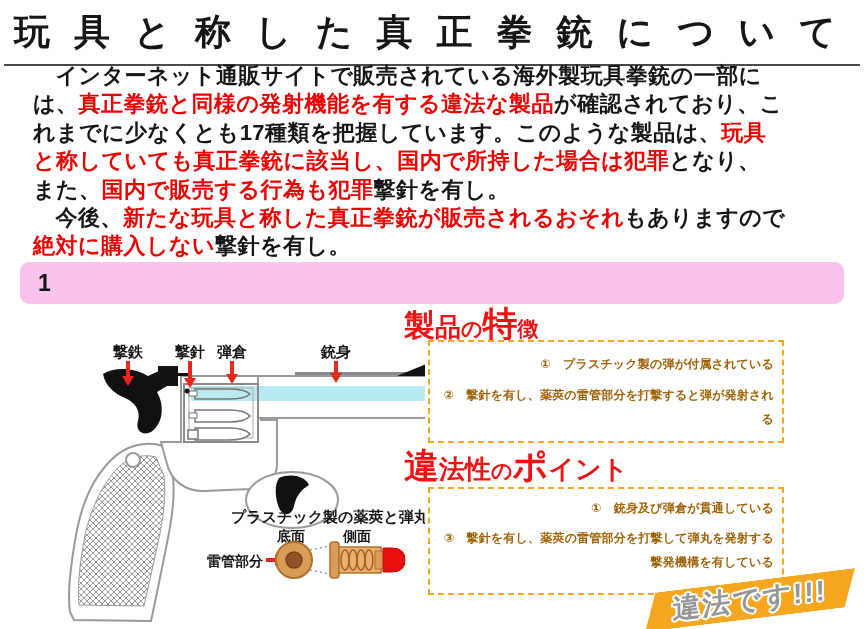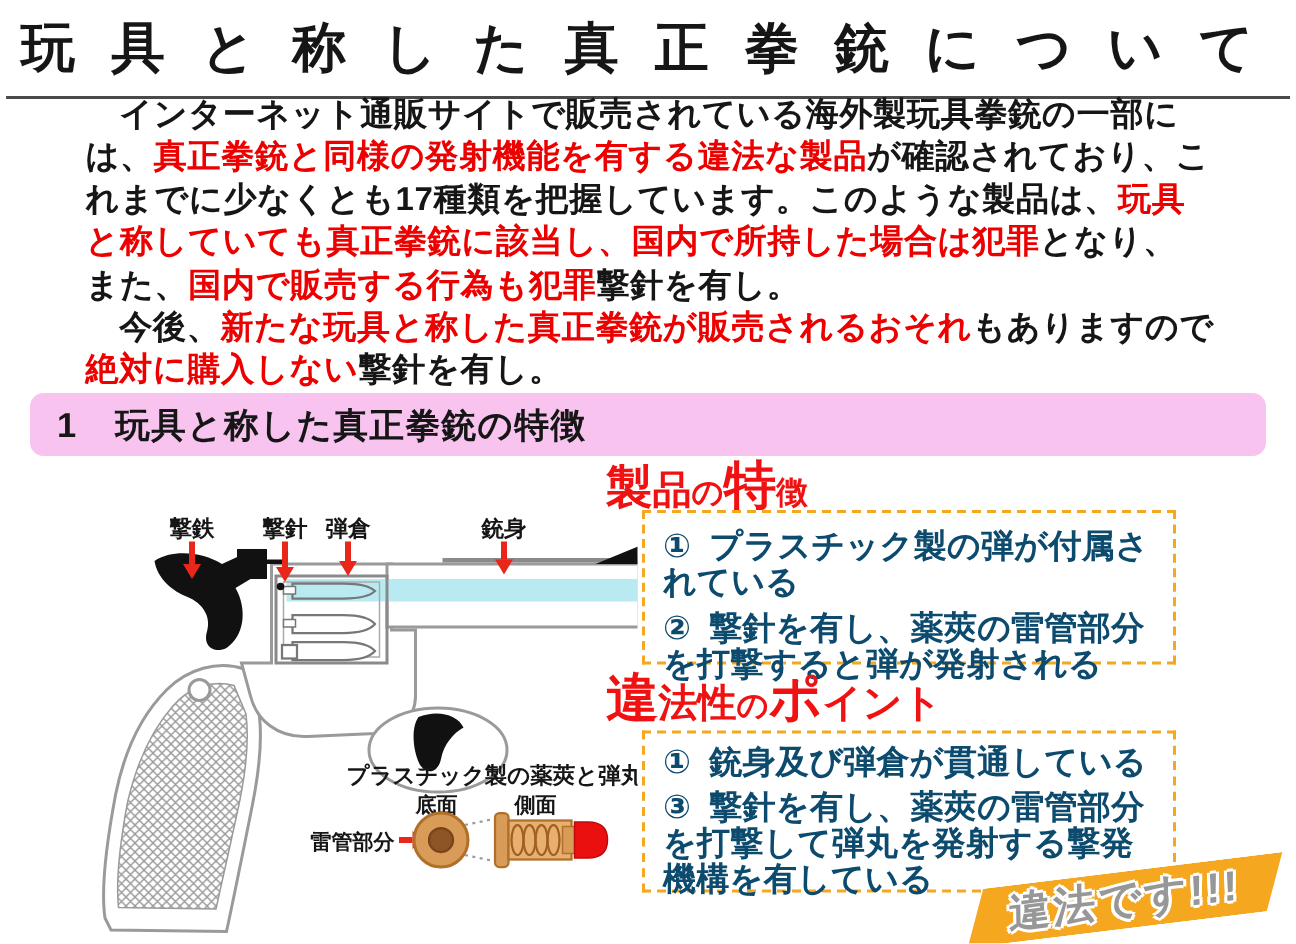--- a/index.html
+++ b/index.html
@@ -9,21 +9,21 @@
   }
   
   .doc-title{
     position:absolute;top:8px;left:50%;transform:translateX(-50%);
     font-size:36px;font-weight:bold;letter-spacing:24px;white-space:nowrap;
     color:#161616;border-bottom:2px solid #4a4a4a;padding:0 0 7px 10px;
   }
   
   .intro{
     position:absolute;top:62px;left:33px;width:804px;
-    font-size:22px;font-weight:bold;line-height:28.4px;letter-spacing:0.5px;margin-left:24px;
+    font-size:22px;font-weight:bold;line-height:28.4px;letter-spacing:0.5px;
   }
   .intro .line{white-space:nowrap;}
   .seg{color:#161616;}
   .seg.red{color:#ec0000;}
   
   .section-banner{
     position:absolute;top:262px;left:20px;width:824px;height:42px;
     background:#f8c3ee;border-radius:9px;display:flex;align-items:center;
     font-size:23px;font-weight:bold;color:#161616;
   }
@@ -41,22 +41,22 @@
   .ch-md{font-size:26px;}
   .ch-sm{font-size:21px;}
   .dash-box{
     position:absolute;left:428px;width:356px;
     border:2px dashed #f5a71f;background:#ffffff;box-sizing:border-box;
     padding:10px 8px 6px 8px;
   }
   .box1{top:340px;height:103px;}
   .box2{top:487px;height:108px;padding-top:7px;}
   .dash-box .item{
-    font-size:22px;font-weight:bold;color:#0c4a6e;line-height:24px;
-    margin-bottom:7px;padding-left:4px;letter-spacing:0.2px;
+    font-size:12px;font-weight:bold;color:#a16207;line-height:24px;
+    margin-bottom:7px;padding-left:4px;letter-spacing:0.2px;text-align:right;
   }
   .box2 .item{margin-bottom:6px;}
   .dash-box .item .num{margin-right:12px;}
   
   .stamp{
     position:absolute;left:642px;top:581px;width:216px;height:38px;
     transform:rotate(-7deg);z-index:5;
     display:flex;align-items:center;justify-content:center;
   }
   .stamp .ribbon{
@@ -82,21 +82,20 @@
     <div class="line"><span class="seg">は、</span><span class="seg red">真正拳銃と同様の発射機能を有する違法な製品</span><span class="seg">が確認されており、こ</span></div>
     <div class="line"><span class="seg">れまでに少なくとも17種類を把握しています。このような製品は、</span><span class="seg red">玩具</span></div>
     <div class="line"><span class="seg red">と称していても真正拳銃に該当し、国内で所持した場合は犯罪</span><span class="seg">となり、</span></div>
     <div class="line"><span class="seg">また、</span><span class="seg red">国内で販売する行為も犯罪</span><span class="seg">撃針を有し。</span></div>
     <div class="line"><span class="seg">　今後、</span><span class="seg red">新たな玩具と称した真正拳銃が販売されるおそれ</span><span class="seg">もありますので</span></div>
     <div class="line"><span class="seg red">絶対に購入しない</span><span class="seg">撃針を有し。</span></div>
   </div>
 
   <div class="section-banner">
     <span class="sec-num">1</span>
-    <span class="sec-title">玩具と称した真正拳銃の特徴</span>
   </div>
 
   <svg class="diagram" viewBox="0 0 380 300" width="380" height="300" xmlns="http://www.w3.org/2000/svg">
     <defs>
       <pattern id="hatch" width="6" height="6" patternUnits="userSpaceOnUse">
         <path d="M0,3 L3,0 L6,3 L3,6 Z" fill="none" stroke="#9a9a9a" stroke-width="1"></path>
       </pattern>
     </defs>
 
     <path d="M118,118 C100,112 80,118 66,132 C50,148 38,172 32,202 C26,234 22,264 25,284 L29,292 L106,293 C111,270 117,240 123,210 C127,190 130,168 128,150 C126,134 124,124 118,118 Z" fill="#ffffff" stroke="#9a9a9a" stroke-width="2"></path>

